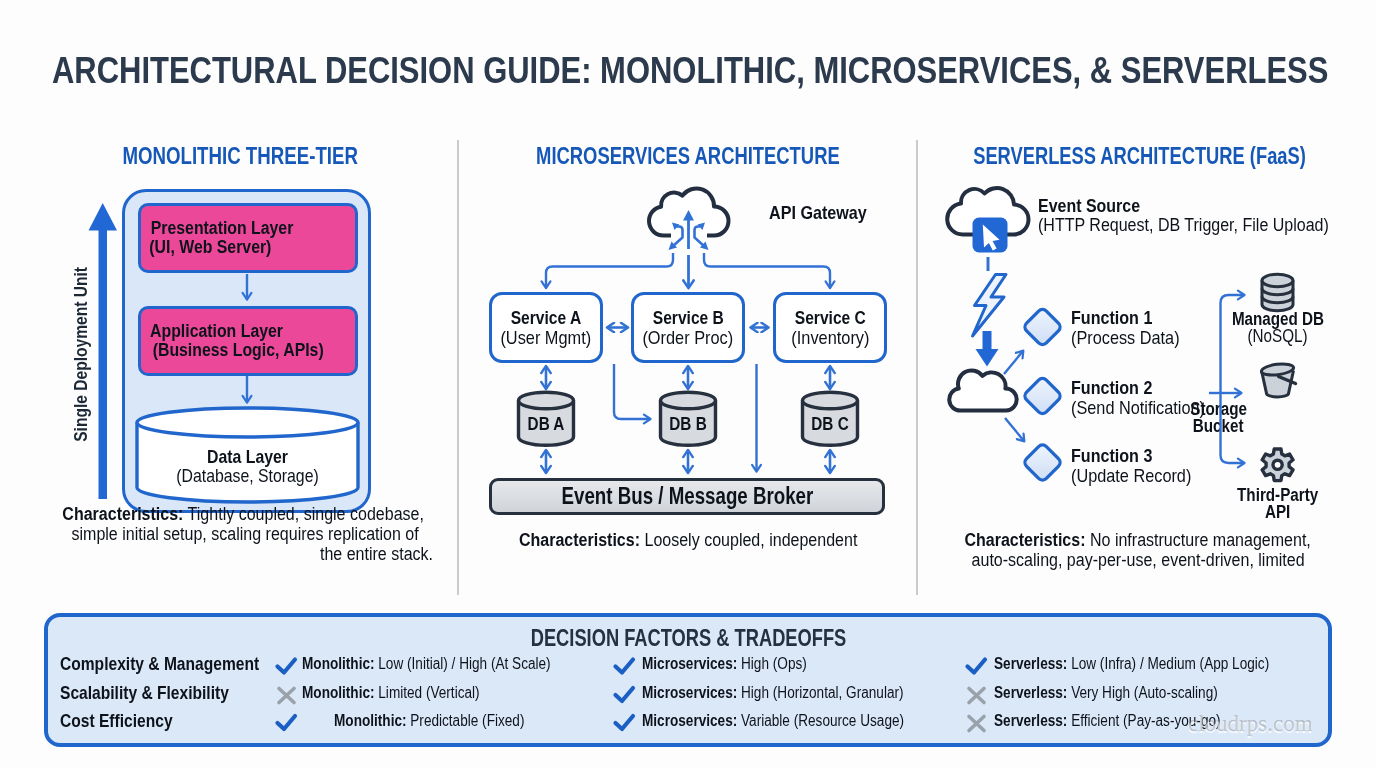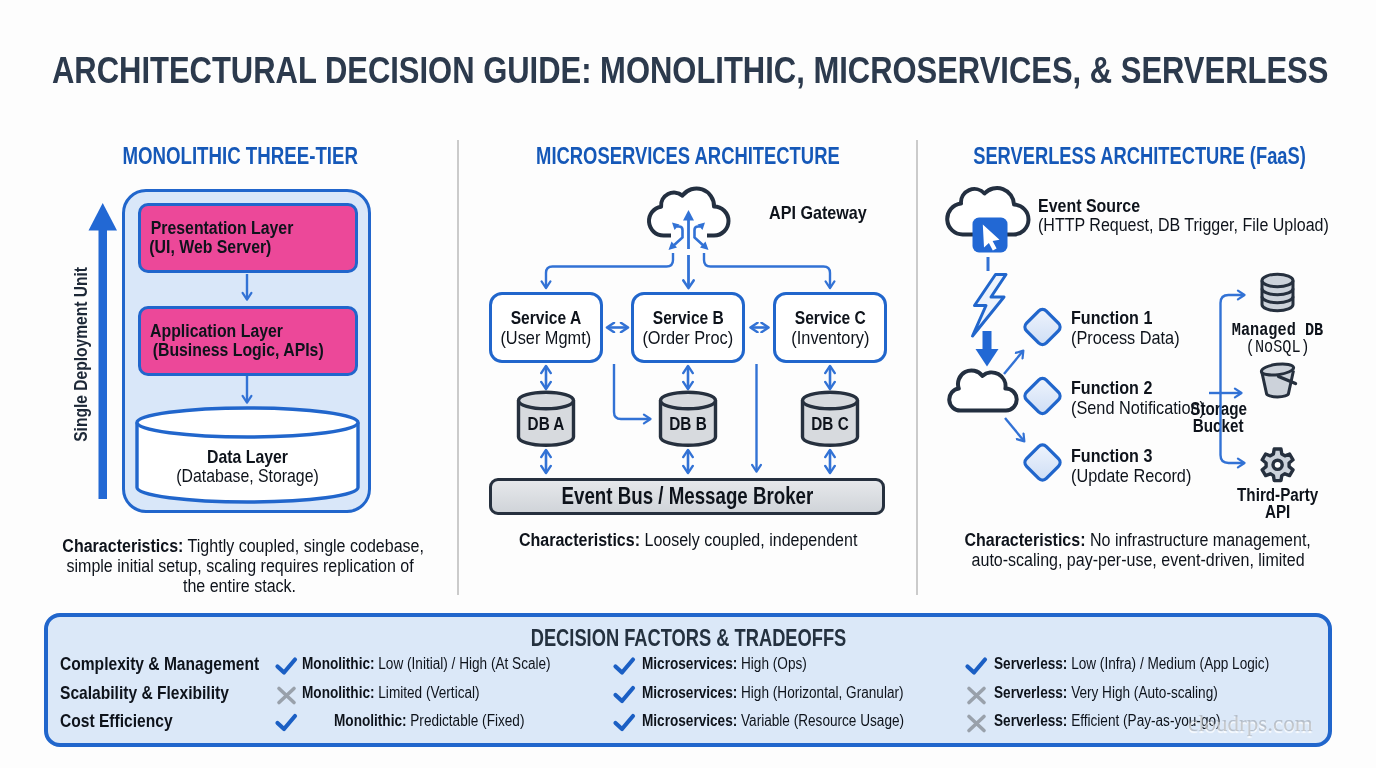--- a/index.html
+++ b/index.html
@@ -49,21 +49,21 @@
 <div class="abs lbox" style="top:202.5px;">
     <div class="nw"><b class="ib" style="transform:scaleX(.88);">Presentation Layer</b></div>
     <div class="nw"><span class="ib" style="transform:scaleX(.88);">(UI, Web Server)</span></div>
   </div>
 <div class="abs lbox" style="top:306px;">
     <div class="nw"><b class="ib" style="transform:scaleX(.88);">Application Layer</b></div>
     <div class="nw"><span class="ib" style="transform:scaleX(.88);">(Business Logic, APIs)</span></div>
   </div>
 <div class="abs nw" style="left:-69px;top:343px;width:300px;text-align:center;transform:rotate(-90deg);font-weight:bold;font-size:19px;color:#1d2837;"><span class="ib" style="transform:scaleX(.82);">Single Deployment Unit</span></div>
 
-<div class="abs chars" style="left:40px;top:537px;width:400px;">
+<div class="abs chars" style="left:40px;top:505px;width:400px;text-align:right;">
 <div class="nw"><span class="ib"><b>Characteristics:</b> Tightly coupled, single codebase,</span></div>
 <div class="nw"><span class="ib">simple initial setup, scaling requires replication of</span></div>
 <div class="nw"><span class="ib">the entire stack.</span></div>
   </div>
 
 <div class="abs sbox" style="left:489px;">
     <div class="nw"><b class="ib" style="transform:scaleX(.82);">Service A</b></div>
     <div class="nw"><span class="ib" style="transform:scaleX(.86);">(User Mgmt)</span></div>
   </div>
 <div class="abs sbox" style="left:631px;">
@@ -89,21 +89,21 @@
     <div class="nw"><span class="ib" style="transform:scaleX(.88);">(Process Data)</span></div>
   </div>
 <div class="abs flab" style="left:1071px;top:378px;">
     <div class="nw"><b class="ib">Function 2</b></div>
     <div class="nw"><span class="ib" style="transform:scaleX(.88);">(Send Notification)</span></div>
   </div>
 <div class="abs flab" style="left:1071px;top:446px;">
     <div class="nw"><b class="ib">Function 3</b></div>
     <div class="nw"><span class="ib" style="transform:scaleX(.88);">(Update Record)</span></div>
   </div>
-<div class="abs iclab" style="left:1197px;top:322px;width:161px;font-family:Liberation Mono, monospace;">
+<div class="abs iclab" style="left:1197px;top:311px;width:161px;">
     <div class="nw"><span class="ib">Managed DB</span></div>
     <div class="nw"><span class="ib" style="font-weight:normal;">(NoSQL)</span></div>
   </div>
 <div class="abs iclab" style="left:1138px;top:401px;width:161px;">
     <div class="nw"><span class="ib">Storage</span></div>
     <div class="nw"><span class="ib">Bucket</span></div>
   </div>
 <div class="abs iclab" style="left:1197px;top:487px;width:161px;">
     <div class="nw"><span class="ib">Third-Party</span></div>
     <div class="nw"><span class="ib">API</span></div>

